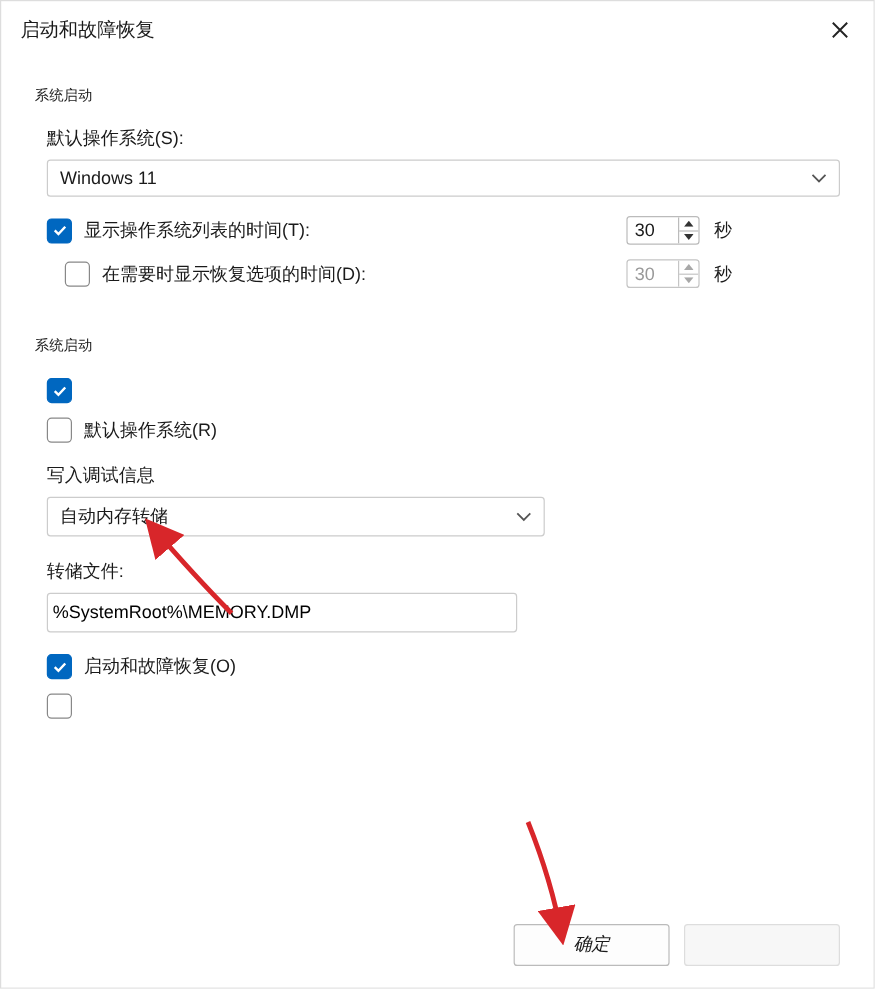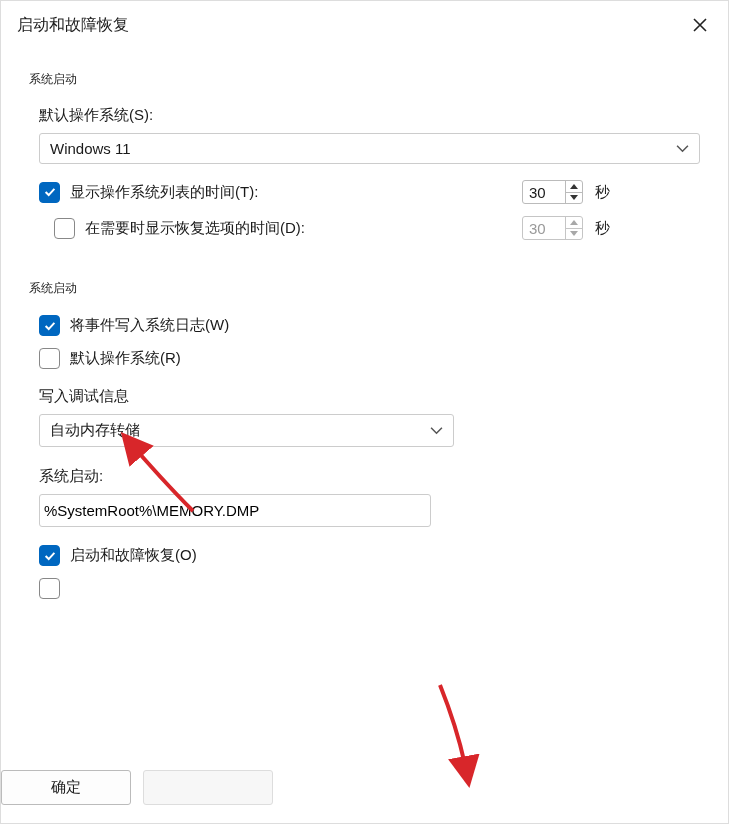--- a/index.html
+++ b/index.html
@@ -132,22 +132,24 @@
       width: 392px;
       border: 1px solid #ccc;
       border-radius: 3px;
       padding: 7px 4px;
       font-size: 15px;
       background: #fff;
       margin-bottom: 18px;
     }
     .footer {
       display: flex;
+      justify-content: flex-end;
       padding: 16px 28px 18px 0;
       gap: 12px;
+      font-style: italic;
     }
     .button {
       min-width: 130px;
       padding: 7px 0;
       border: 1px solid #bbb;
       border-radius: 3px;
       background: #fdfdfd;
       text-align: center;
       font-size: 15px;
       cursor: pointer;
@@ -244,39 +246,38 @@
 
     <div class="section-sysfail">
       <div class="group-title">系统启动</div>
       <div class="indent">
         <div class="row">
           <div class="checkbox checked">
             <svg viewBox="0 0 16 16">
                 <path d="M3 8 L6.5 11.5 L13 4.5" stroke="#fff" stroke-width="2.3" fill="none"></path>
               </svg>
           </div>
-          <span>将事件写入系统日志(W)</span>
         </div>
 
         <div class="row" style="margin-bottom:18px;">
           <div class="checkbox"></div>
           <span>默认操作系统(R)</span>
         </div>
 
         <div class="field-label">写入调试信息</div>
         <div class="select small" style="margin-top:8px;">
           <span>自动内存转储</span>
           <span class="chevron">
             <svg viewBox="0 0 12 8">
                 <path d="M1 1.5 L6 6.5 L11 1.5" stroke="#555" stroke-width="1.4" fill="none"></path>
               </svg>
           </span>
         </div>
 
-        <div class="field-label" style="margin-top:20px;">系统启动:</div>
+        <div class="field-label" style="margin-top:20px;">转储文件:</div>
         <input class="text-input" value="%SystemRoot%\MEMORY.DMP" style="">
 
         <div class="row">
           <div class="checkbox checked">
             <svg viewBox="0 0 16 16">
                 <path d="M3 8 L6.5 11.5 L13 4.5" stroke="#fff" stroke-width="2.3" fill="none"></path>
               </svg>
           </div>
           <span>启动和故障恢复(O)</span>
         </div>

